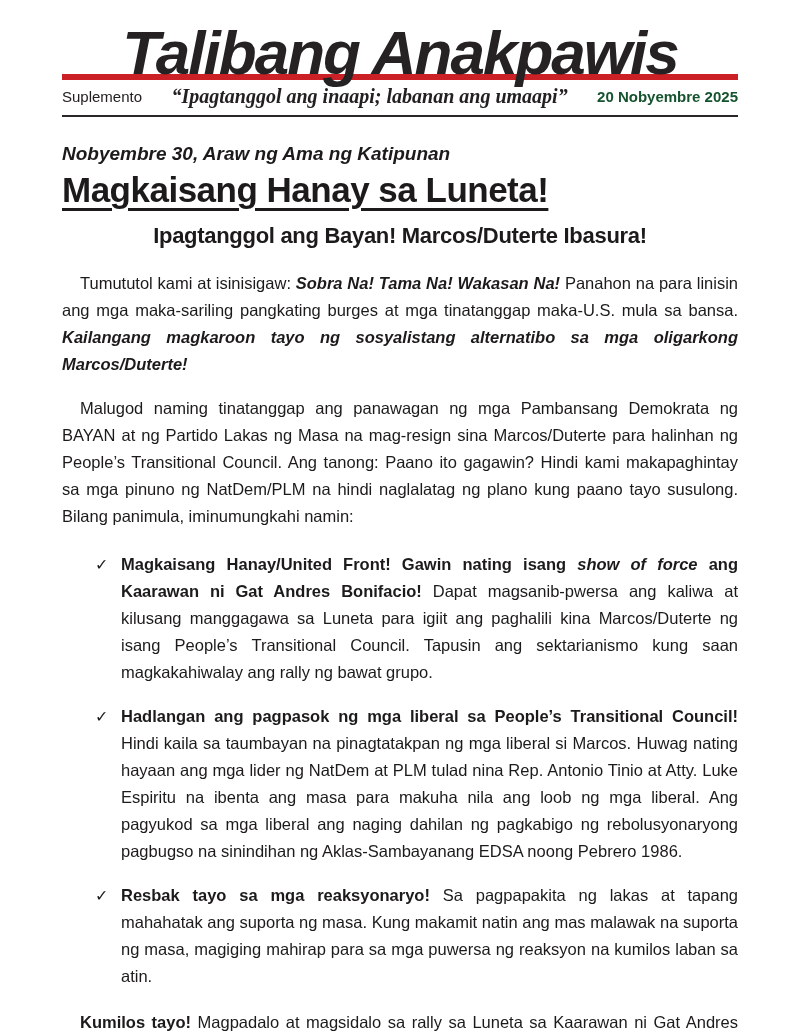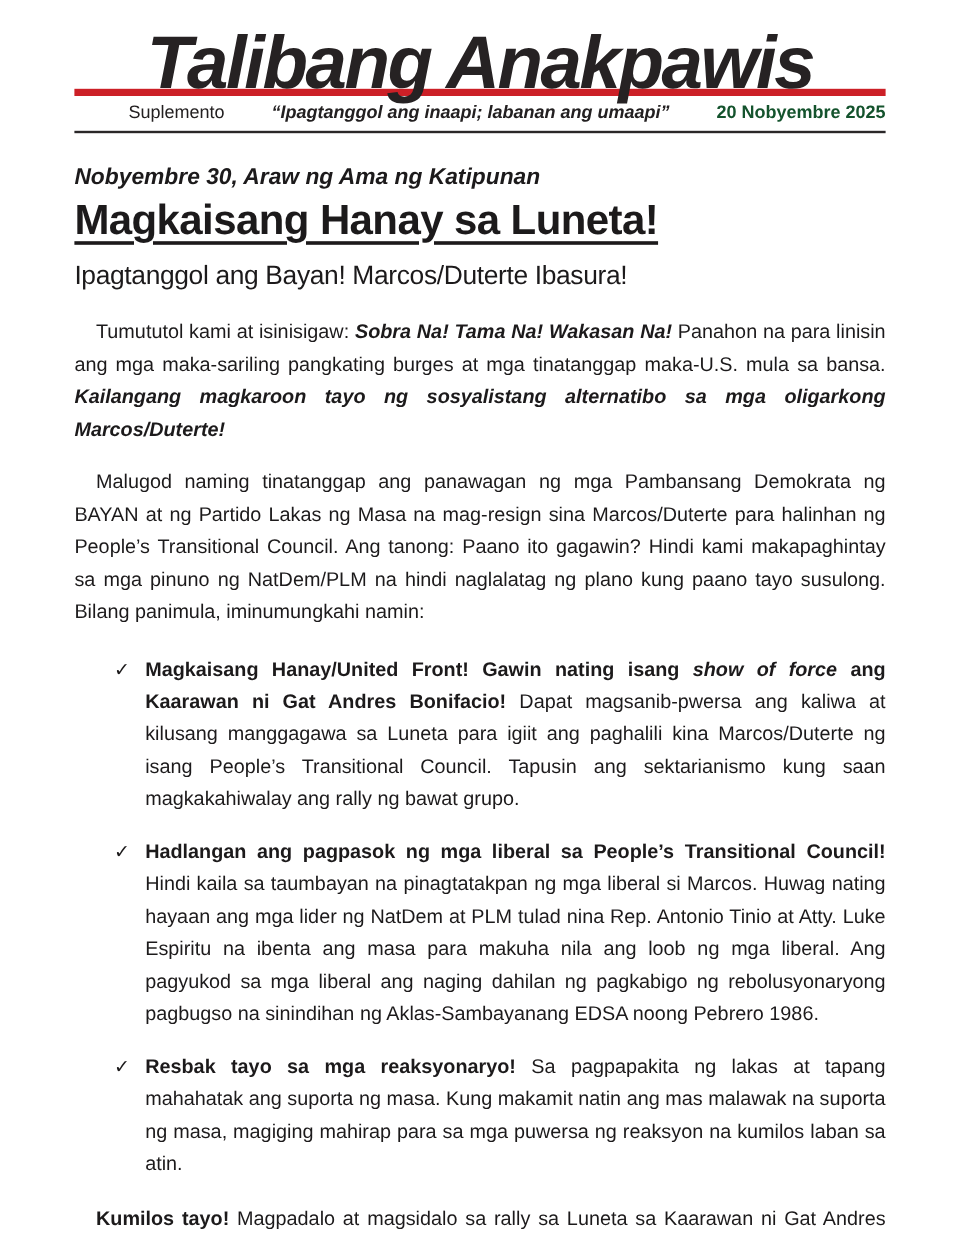--- a/index.html
+++ b/index.html
@@ -35,24 +35,23 @@
     z-index: 1;
     height: 6px;
     background: #cc2027;
     margin-top: -13px;
   }
   .masthead-meta {
     display: flex;
     justify-content: space-between;
     align-items: center;
     margin-top: 5px;
-    margin-left: 45px;
   }
   .kicker { font-size: 15px; color: #232021; }
-  .motto  { font-size: 15px; font-weight: bold; font-style: italic; color: #232021; }
+  .motto  { font-size: 20px; font-weight: bold; font-style: italic; color: #232021; font-family: Liberation Serif, serif; }
   .issue-date { font-size: 15px; font-weight: bold; color: #14532d; }
   .thin-rule { border: 0; border-top: 2px solid #2a2728; margin: 7px 0 0 0; }
 
   
   .eyebrow {
     margin-top: 26px;
     text-align: left;
     font-size: 19px;
     font-weight: bold;
     font-style: italic;
@@ -63,23 +62,23 @@
     font-weight: bold;
     letter-spacing: -0.5px;
   }
   .headline span {
     text-decoration: underline;
     text-decoration-thickness: 3px;
     text-underline-offset: 6px;
   }
   .subhead {
     margin-top: 13px;
-    text-align: left;
+    text-align: center;
     font-size: 22px;
-    font-weight: normal;
+    font-weight: bold;
     letter-spacing: -0.3px;
   }
 
   
   .para {
     margin-top: 17px;
     font-size: 16.5px;
     line-height: 27px;
     text-align: justify;
     text-indent: 18px;

